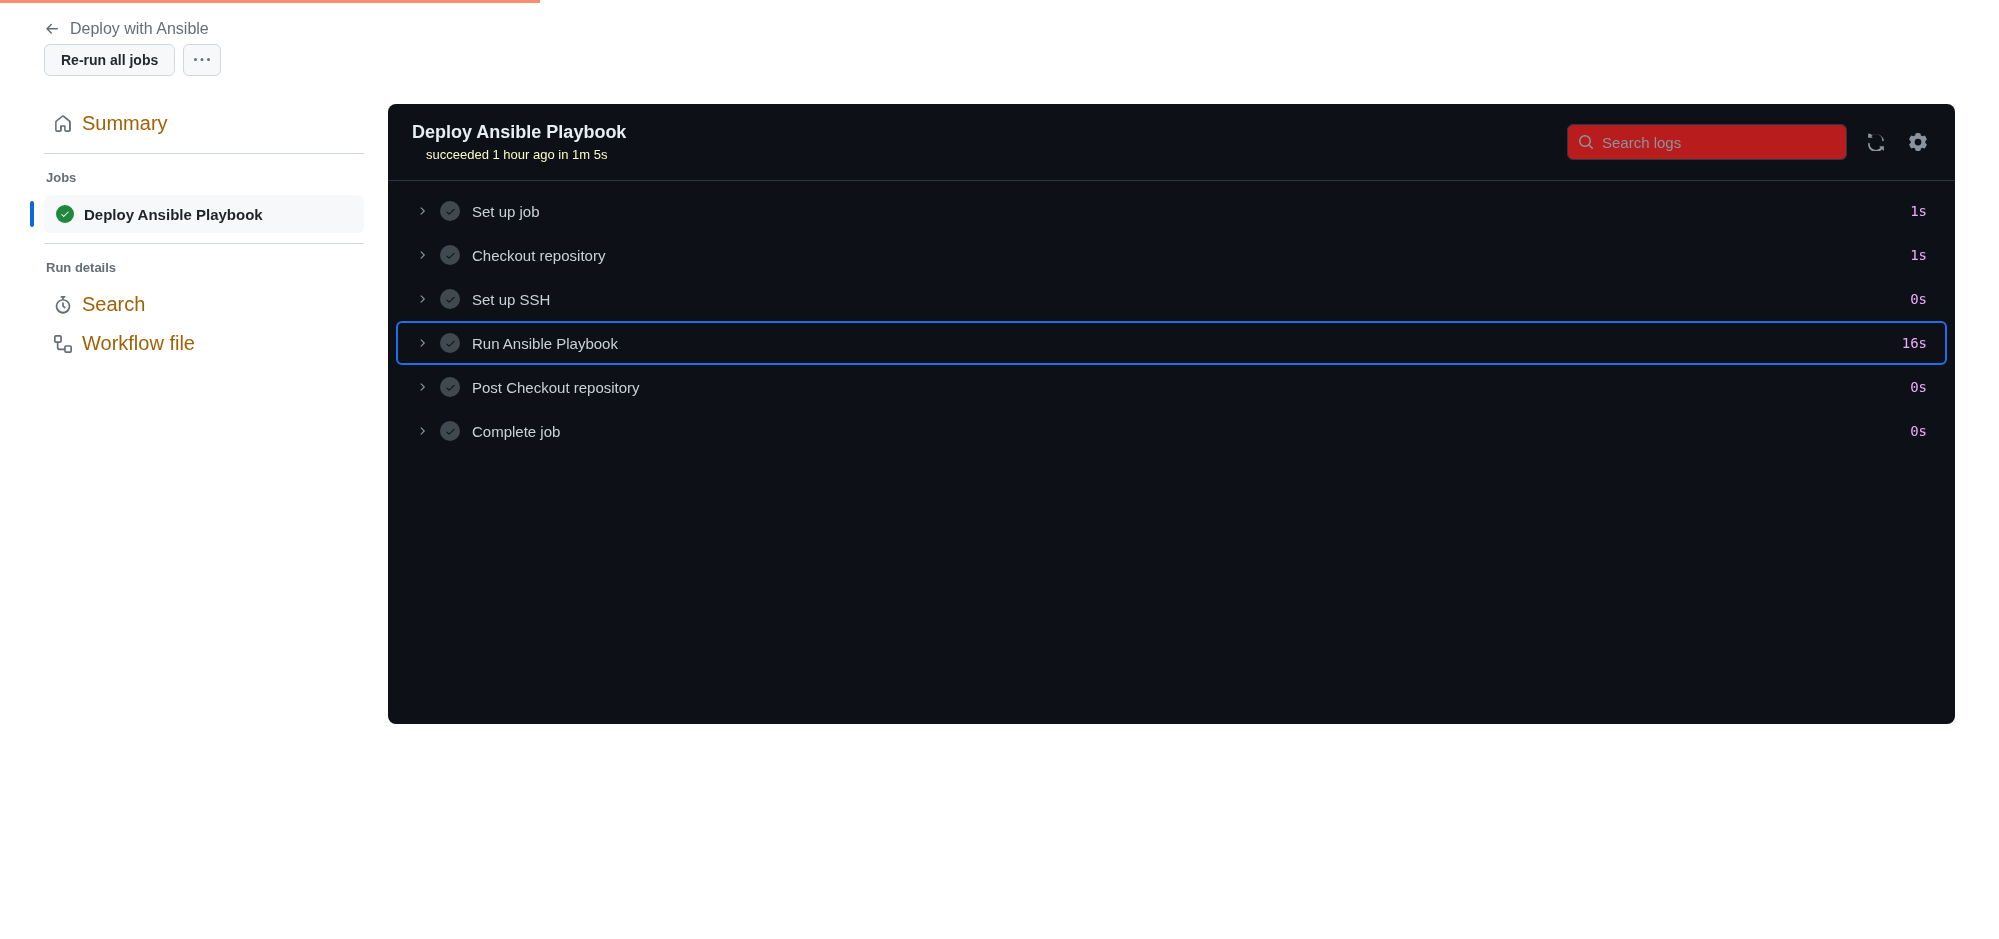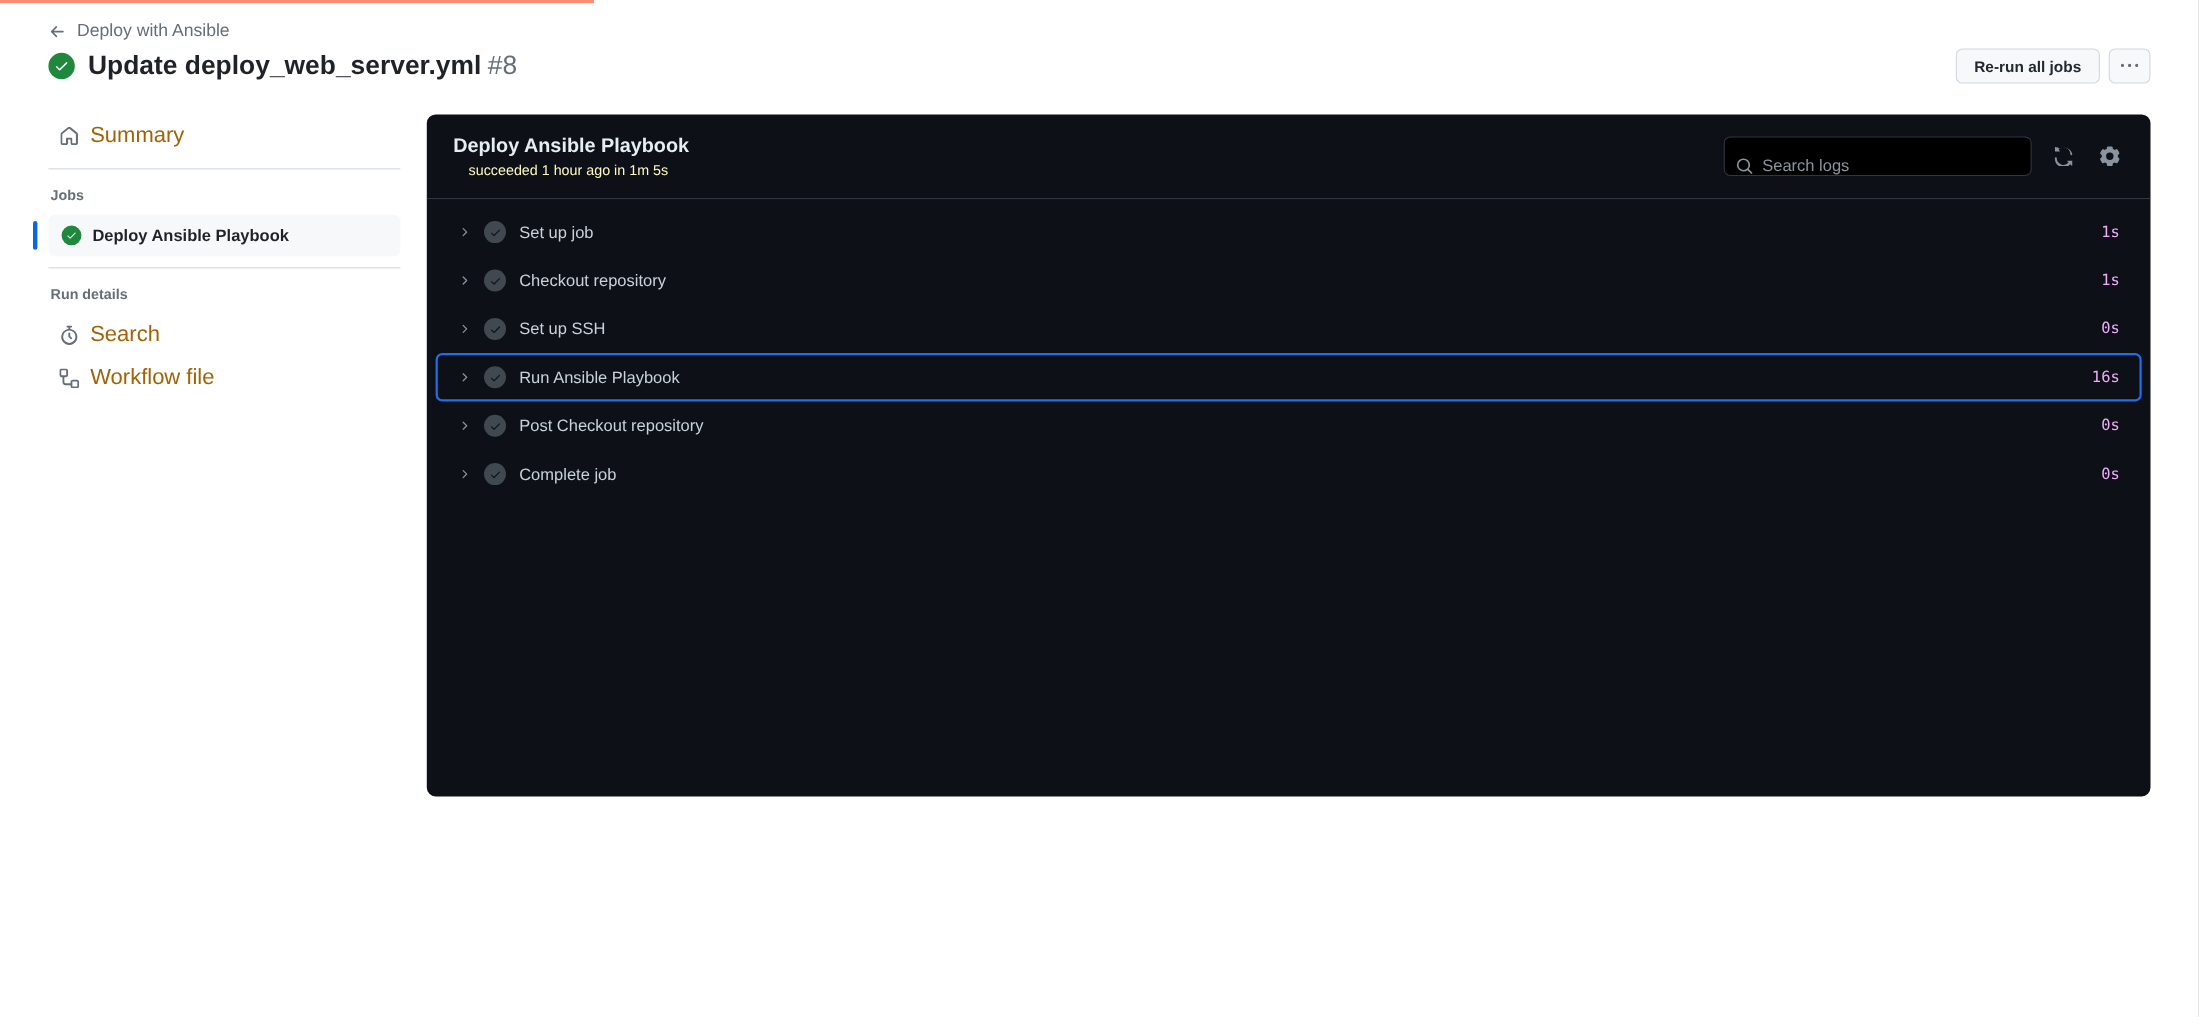--- a/index.html
+++ b/index.html
@@ -76,23 +76,23 @@
     display:flex; flex-direction:column;
   }
   .log-header {
     display:flex; align-items:center; justify-content:space-between;
     padding:18px 24px; border-bottom:1px solid #30363d;
   }
   .log-title { font-size:18px; font-weight:600; color:#e6edf3; }
   .log-subtitle { font-size:13px; color:#fef9c3; margin-top:4px;margin-left:14px; }
   .log-header-right { display:flex; align-items:center; gap:16px; }
   .search-wrap {
-    position:relative; background:#000000; border:1px solid #30363d;
+    position:relative; background:#b91c1c; border:1px solid #30363d;
     border-radius:6px; width:280px; height:36px;
-    display:flex; align-items:flex-end; padding:0 10px;
+    display:flex; align-items:center; padding:0 10px;
   }
   .search-wrap svg { width:16px; height:16px; fill:#8b949e; margin-right:8px; flex-shrink:0; }
   .search-wrap input {
     background:transparent; border:none; outline:none; color:#e6edf3;
     font-size:15px; width:100%;
   }
   .search-wrap input::placeholder { color:#8b949e; }
   .log-action-btn { background:none; border:none; cursor:pointer; padding:4px; display:flex; }
   .log-action-btn svg { width:18px; height:18px; fill:#8b949e; }
 
@@ -121,31 +121,20 @@
 <div class="container">
 
   <div class="breadcrumb">
     <svg class="arrow-left" viewBox="0 0 16 16">
         <path d="M7.78 12.53a.75.75 0 0 1-1.06 0L2.47 8.28a.75.75 0 0 1 0-1.06l4.25-4.25a.75.75 0 0 1 1.06 1.06L4.81 7h8.44a.75.75 0 0 1 0 1.5H4.81l2.97 2.97a.75.75 0 0 1 0 1.06Z"></path>
       </svg>
     <a href="#">Deploy with Ansible</a>
   </div>
 
   <div class="header-row">
-    <div class="title-group">
-      <span class="status-circle-green">
-        <svg viewBox="0 0 16 16">
-            <path d="M13.78 4.22a.75.75 0 0 1 0 1.06l-7.25 7.25a.75.75 0 0 1-1.06 0L2.22 9.28a.75.75 0 0 1 1.06-1.06L6 10.94l6.72-6.72a.75.75 0 0 1 1.06 0Z"></path>
-          </svg>
-      </span>
-      <div class="title">
-        <span>Update deploy_web_server.yml</span>
-        <span class="run-number">#8</span>
-      </div>
-    </div>
     <div class="actions">
       <button class="btn">Re-run all jobs</button>
       <button class="btn btn-icon">
         <svg viewBox="0 0 16 16">
             <path d="M8 9a1.5 1.5 0 1 0 0-3 1.5 1.5 0 0 0 0 3ZM1.5 9a1.5 1.5 0 1 0 0-3 1.5 1.5 0 0 0 0 3Zm13 0a1.5 1.5 0 1 0 0-3 1.5 1.5 0 0 0 0 3Z"></path>
           </svg>
       </button>
     </div>
   </div>
 

